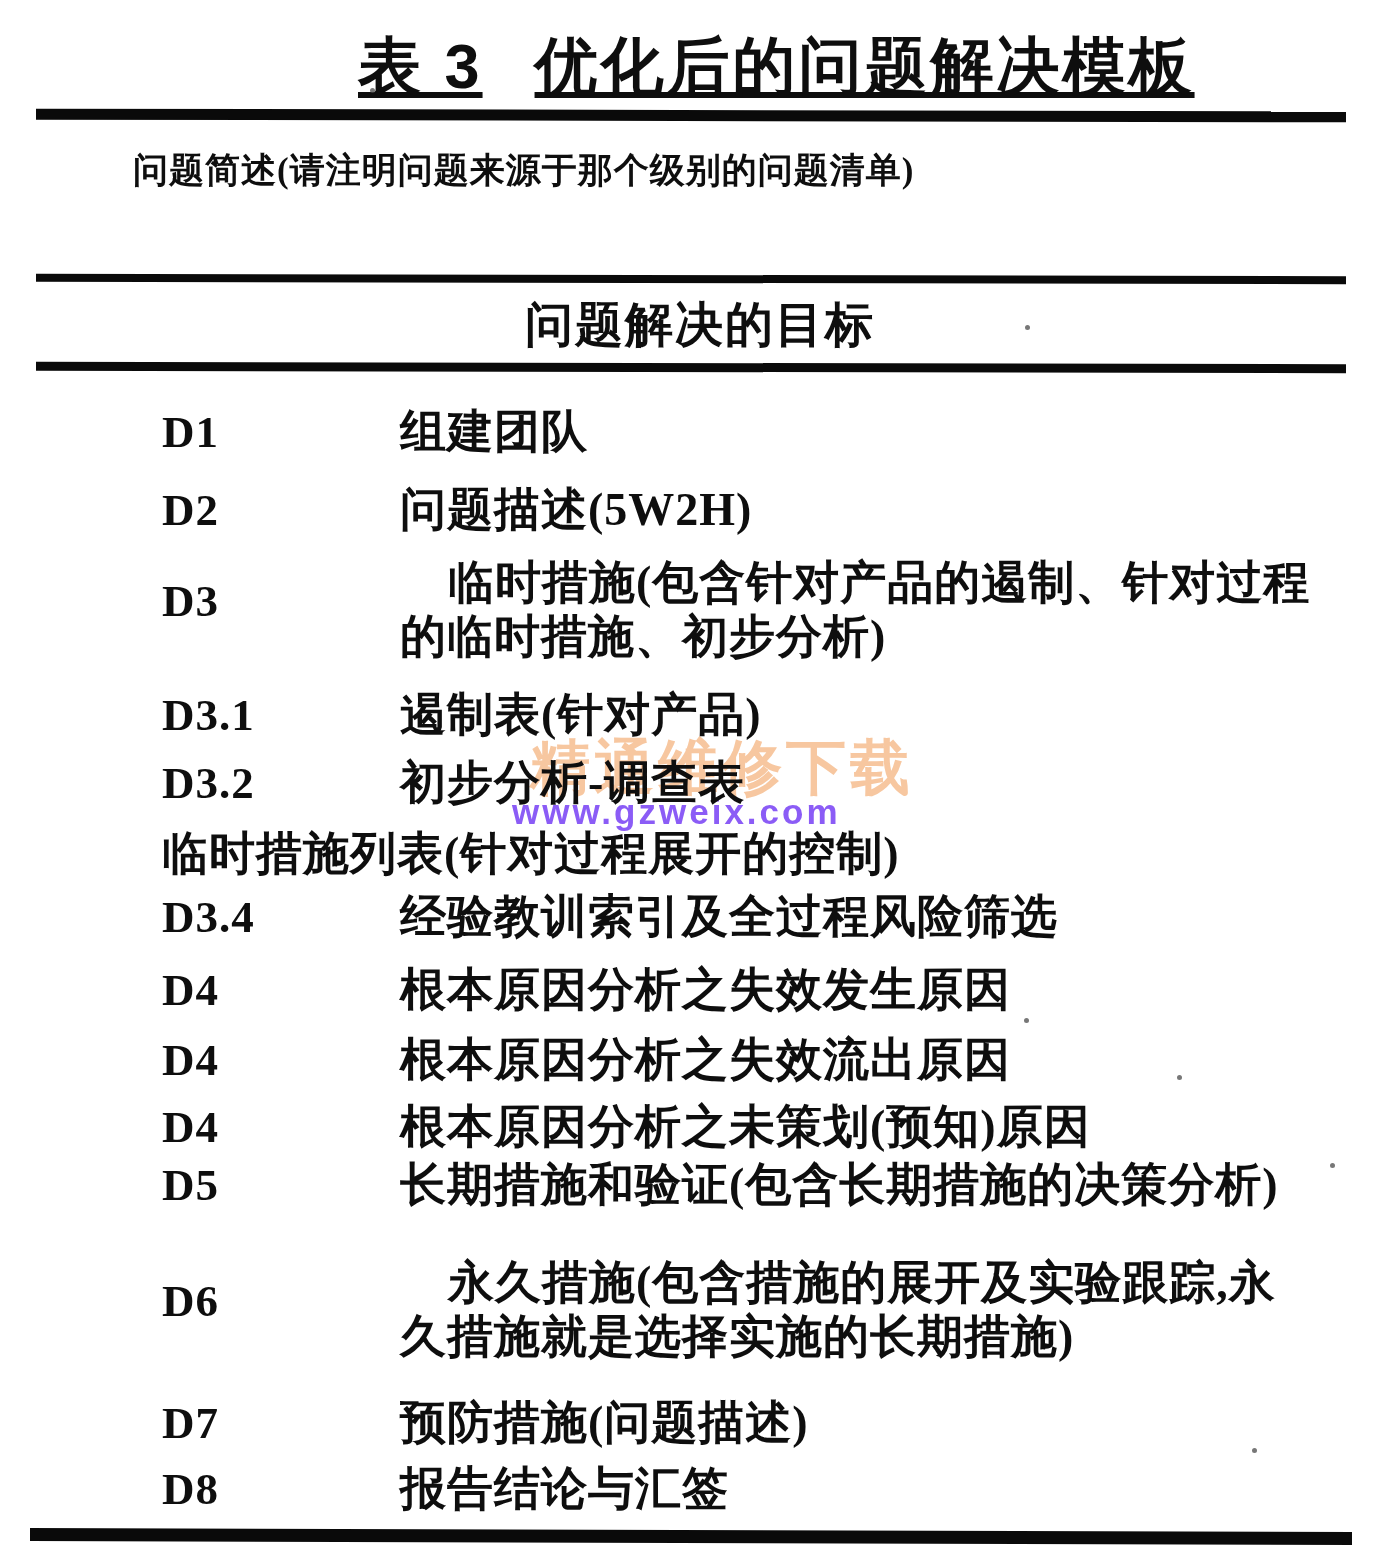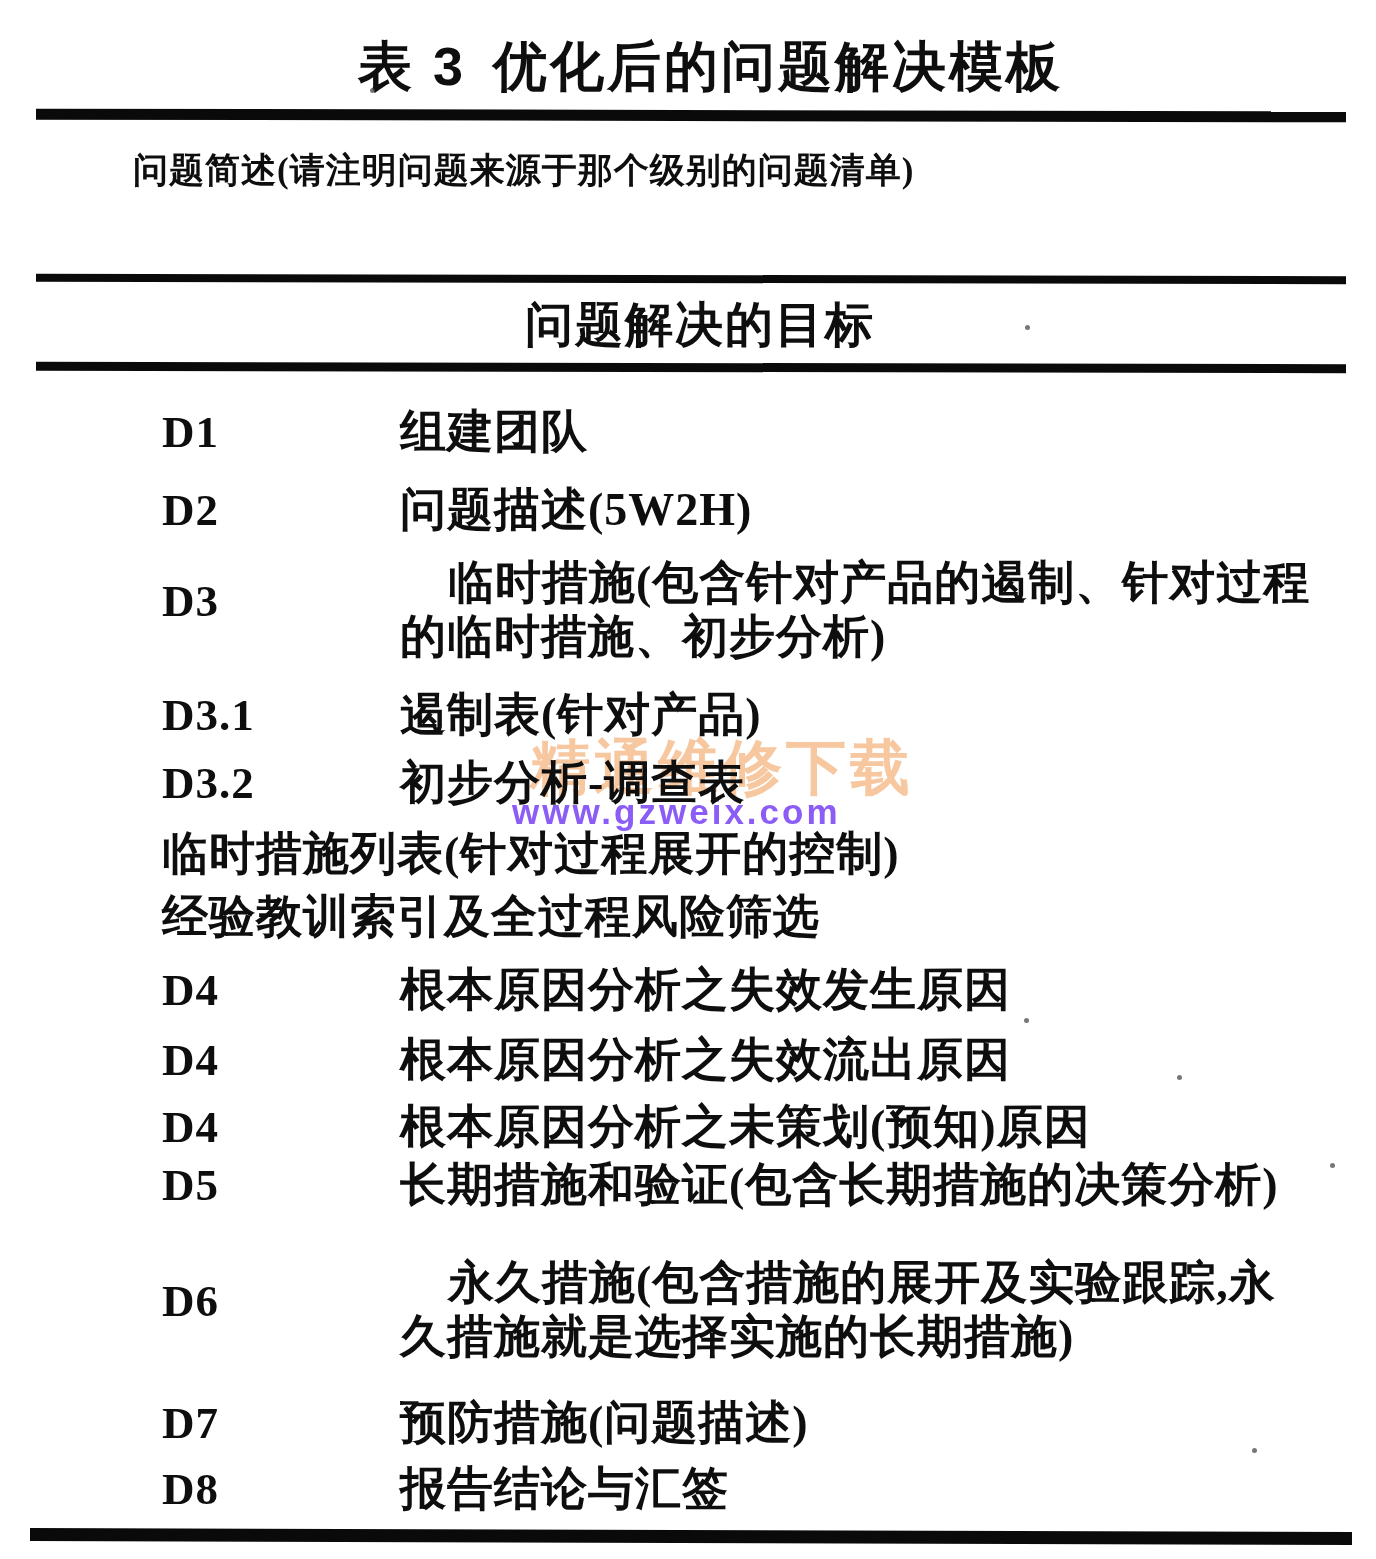--- a/index.html
+++ b/index.html
@@ -8,24 +8,24 @@
     width:1376px; height:1559px;
     background:#ffffff;
     overflow:hidden;
     font-family:"Liberation Serif","DejaVu Serif",serif;
     color:#0e0e0e;
   }
 
   
   .title {
     position:absolute; top:36px; left:358px; z-index:2;
-    display:flex; gap:27px;
+    display:flex; gap:52px;
     font-family:"Liberation Sans","DejaVu Sans",sans-serif;
-    font-weight:bold; font-size:54px; line-height:60px;
-    letter-spacing:3px; white-space:nowrap;
+    font-weight:bold; font-size:63px; line-height:60px;
+    letter-spacing:3px; white-space:nowrap;text-decoration:underline;
   }
 
   
   .rule {
     position:absolute; left:36px; width:1310px; z-index:2;
     background:#0a0a0a;
   }
   .rule-1 { top:110px; height:11px; transform:rotate(0.12deg); }
   .rule-2 { top:275px; height:8px;  transform:rotate(0.10deg); }
   .rule-3 { top:363px; height:9px;  transform:rotate(0.10deg); }
@@ -126,20 +126,21 @@
     <span class="goal">遏制表(针对产品)</span>
   </div>
   <div class="row" style="top:756px">
     <span class="rid">D3.2</span>
     <span class="goal">初步分析-调查表</span>
   </div>
   <div class="row" style="top:827px">
     <span class="goal">临时措施列表(针对过程展开的控制)</span>
   </div>
   <div class="row" style="top:890px">
+    <span class="rid">D3.4</span>
     <span class="goal">经验教训索引及全过程风险筛选</span>
   </div>
   <div class="row" style="top:963px">
     <span class="rid">D4</span>
     <span class="goal">根本原因分析之失效发生原因</span>
   </div>
   <div class="row" style="top:1033px">
     <span class="rid">D4</span>
     <span class="goal">根本原因分析之失效流出原因</span>
   </div>

